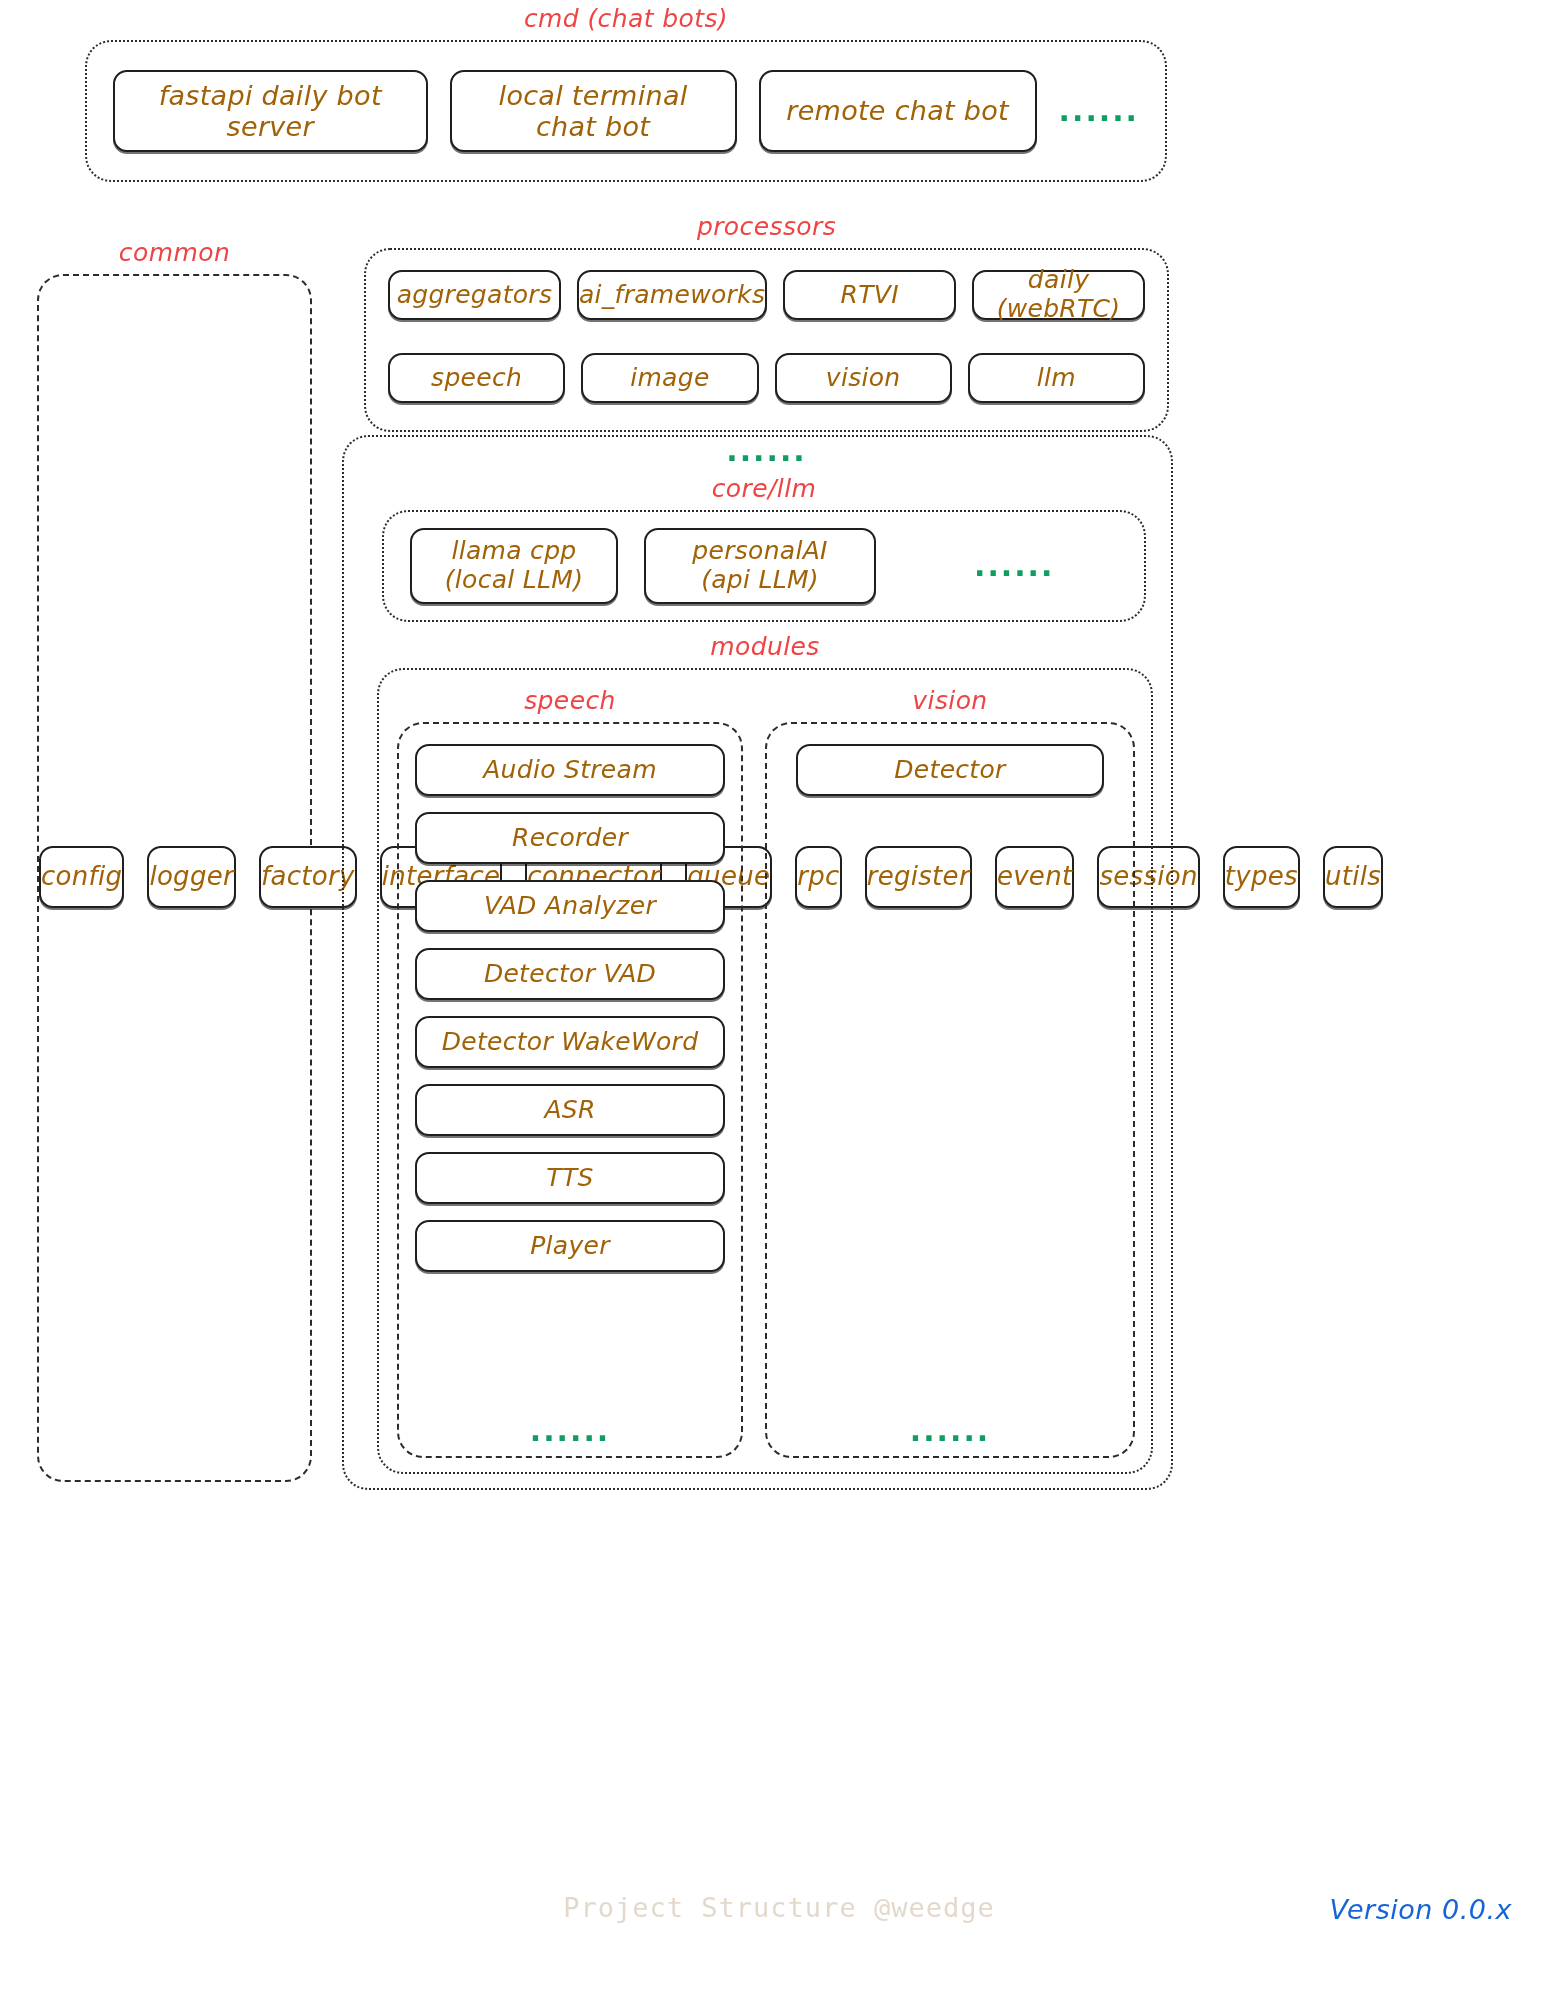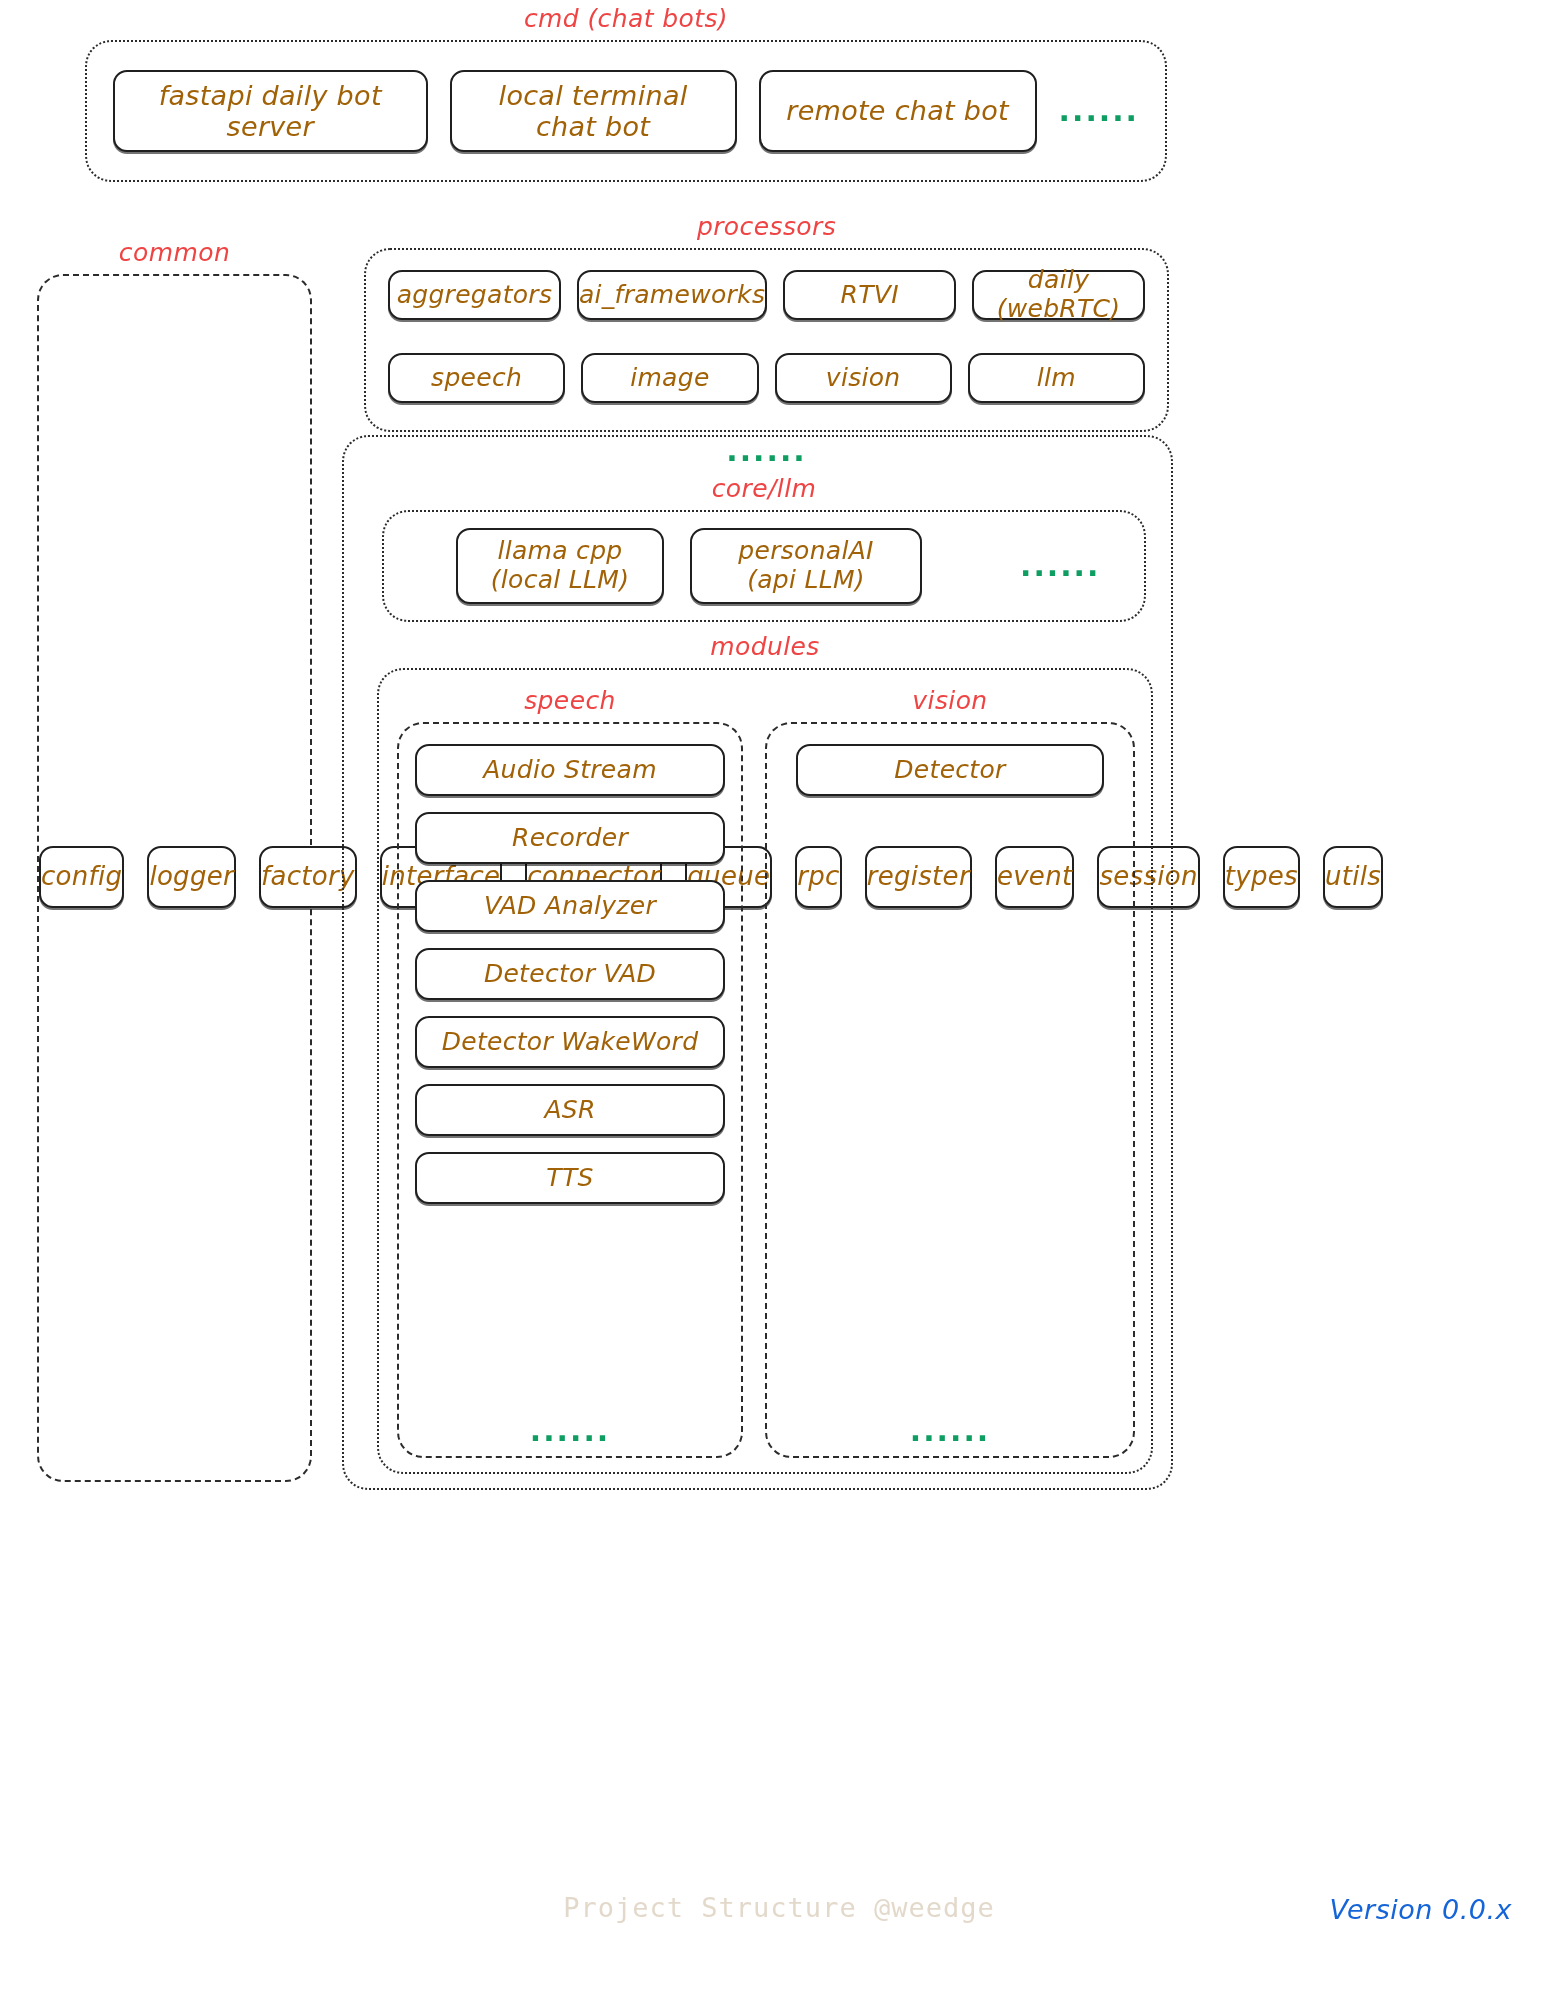--- a/index.html
+++ b/index.html
@@ -161,21 +161,21 @@
     display: flex;
     align-items: center;
     padding: 0 26px;
     gap: 26px;
   }
   #corellm-box .node {
     height: 76px;
     font-size: 25px;
     padding: 0 10px;
   }
-  #corellm-node-0 { width: 208px; margin-left: 46px; }
+  #corellm-node-0 { width: 208px; }
   #corellm-node-1 { width: 232px; }
   #corellm-section .ellipsis { margin-left: 72px; }
 
   
   #modules-section {
     position: absolute;
     left: 33px;
     top: 197px;
     width: 776px;
   }
@@ -298,20 +298,21 @@
           <div id="speech-col" class="sub-col">
             <div class="grp-label">speech</div>
             <div id="speech-box" class="sub-box dashed">
               <div class="node">Audio Stream</div>
               <div class="node">Recorder</div>
               <div class="node">VAD Analyzer</div>
               <div class="node">Detector VAD</div>
               <div class="node">Detector WakeWord</div>
               <div class="node">ASR</div>
               <div class="node">TTS</div>
+              <div class="node">Player</div>
               <div class="ellipsis">......</div>
             </div>
           </div>
 
           <div id="vision-col" class="sub-col">
             <div class="grp-label">vision</div>
             <div id="vision-box" class="sub-box dashed">
               <div class="node">Detector</div>
               <div class="ellipsis">......</div>
             </div>

